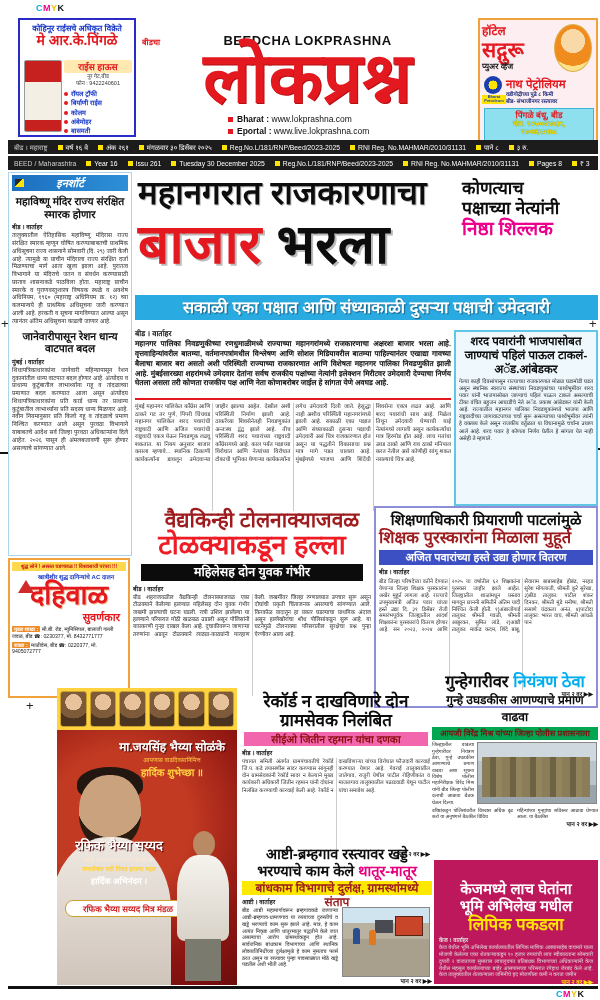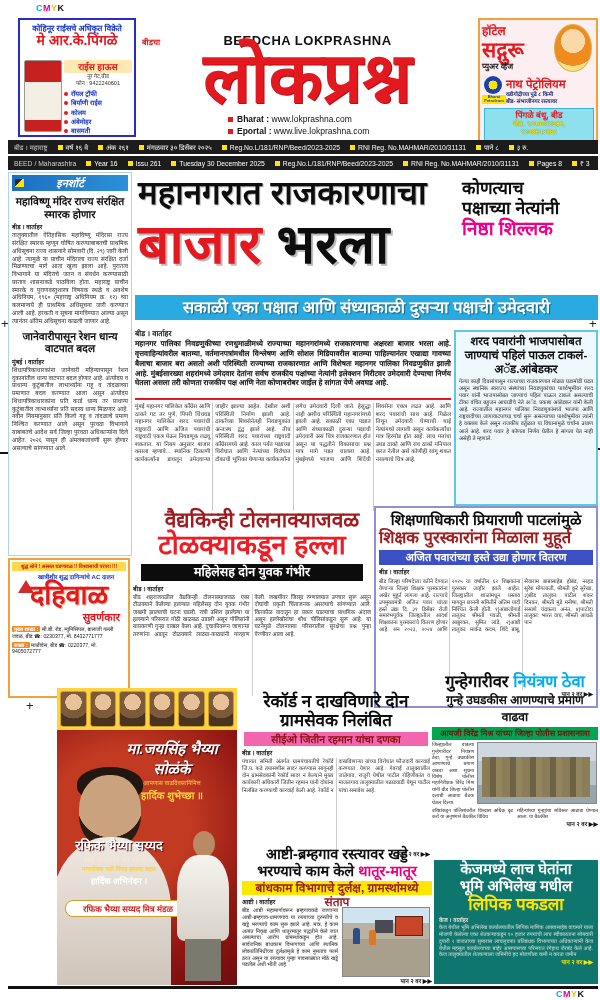--- a/index.html
+++ b/index.html
@@ -116,21 +116,21 @@
   .poltile{flex:1;border-radius:3px;background:radial-gradient(circle at 50% 30%,#e8c29a 0 30%,#7d5a3a 31% 60%,#4a3420 61%);border:1px solid #caa12c;}
   .bigman{position:absolute;left:-6px;bottom:0;width:120px;height:210px;}
   .bigman .head{position:absolute;left:28px;top:0;width:62px;height:74px;border-radius:46%;background:radial-gradient(circle at 50% 40%,#caa27d 0 60%,#2b1c12 61%);}
   .bigman .hair{position:absolute;left:26px;top:-8px;width:66px;height:34px;border-radius:50% 50% 40% 40%;background:#221610;}
   .bigman .bodyy{position:absolute;left:0px;top:62px;width:120px;height:150px;border-radius:48% 48% 0 0;background:linear-gradient(180deg,#efe9e2,#cfc4ba);}
   .smallman{position:absolute;right:6px;bottom:4px;width:56px;height:150px;}
   .smallman .head{position:absolute;left:18px;top:0;width:22px;height:26px;border-radius:50%;background:#b98a63;}
   .smallman .bodyy{position:absolute;left:2px;top:24px;width:52px;height:86px;border-radius:40% 40% 8px 8px;background:linear-gradient(180deg,#f6f3ee,#d8d2c8);}
   .smallman .legs{position:absolute;left:10px;top:108px;width:36px;height:42px;background:#7a7a6e;}
   .poltxt1{position:absolute;left:52px;top:50px;width:126px;text-align:center;}
-  .poltxt1 .n1{font-size:15px;font-weight:900;color:#fff;text-shadow:1px 1px 1px #400;font-style:italic;}
+  .poltxt1 .n1{font-size:12px;font-weight:900;color:#fff;text-shadow:1px 1px 1px #400;}
   .poltxt1 .s1{font-size:6px;color:#ffd23f;margin-top:1px;}
   .poltxt1 .s2{font-size:10px;font-weight:900;color:#ffd23f;margin-top:1px;}
   .poltxt2{position:absolute;left:4px;top:148px;width:116px;text-align:center;}
   .poltxt2 .n2{font-size:13px;font-weight:900;color:#fff;text-shadow:1px 1px 1px #400;}
   .poltxt2 .s3{font-size:6.2px;color:#fbe9d2;margin-top:1px;}
   .poltxt2 .s4{font-size:6.2px;color:#ffd23f;font-weight:bold;}
   .poltxt2 .s5{font-size:8.5px;color:#fff;font-weight:900;margin-top:2px;}
   .polfoot{position:absolute;left:8px;top:212px;width:124px;background:#fff;border-radius:8px;border:1px solid #caa12c;
            font-size:8.5px;font-weight:900;color:#d02a2a;text-align:center;padding:2px 0;}
 
@@ -164,21 +164,21 @@
   .rrow{display:flex;gap:4px;}
   .rtext{width:96px;font-size:5.2px;line-height:1.3;text-align:justify;color:#2a2a2a;}
   .rphoto{width:86px;height:68px;border:1px solid #888;position:relative;
           background:linear-gradient(180deg,#cfe4ef 0 22%,#b9b2a0 22% 45%,#a89f8c 45%);}
   .rphoto .truck{position:absolute;right:6px;top:8px;width:26px;height:18px;background:#c8452a;border:1px solid #5a2414;}
   .rphoto .truck2{position:absolute;right:36px;top:12px;width:18px;height:13px;background:#4a4a52;}
   .rphoto .worker{position:absolute;left:10px;top:20px;width:7px;height:16px;background:#2a4d8f;border-radius:3px 3px 0 0;}
   .rphoto .worker2{position:absolute;left:26px;top:22px;width:7px;height:15px;background:#e07820;border-radius:3px 3px 0 0;}
 
   
-  .bribe{left:434px;top:860px;width:164px;height:124px;background:#0f766e;box-sizing:border-box;padding:0 5px;}
+  .bribe{left:434px;top:860px;width:164px;height:124px;background:#be185d;box-sizing:border-box;padding:20px 5px;}
   .bribe .b1{font-size:15px;font-weight:900;color:#fff;text-align:center;line-height:1.15;}
   .bribe .b3{font-size:17px;font-weight:900;color:#ffe400;text-align:center;line-height:1.15;}
   .bribe .bdl{font-size:5.8px;font-weight:bold;color:#ddd;margin-top:2px;}
   .bribe .bb{font-size:5.2px;line-height:1.32;color:#d9d9d9;text-align:justify;}
   .bribe .cont{color:#ffe400;}
 
   .botline{left:8px;top:986px;width:590px;height:3px;background:#111;}
   .sep{background:#111;height:2px;}
 </style>
 </head>

